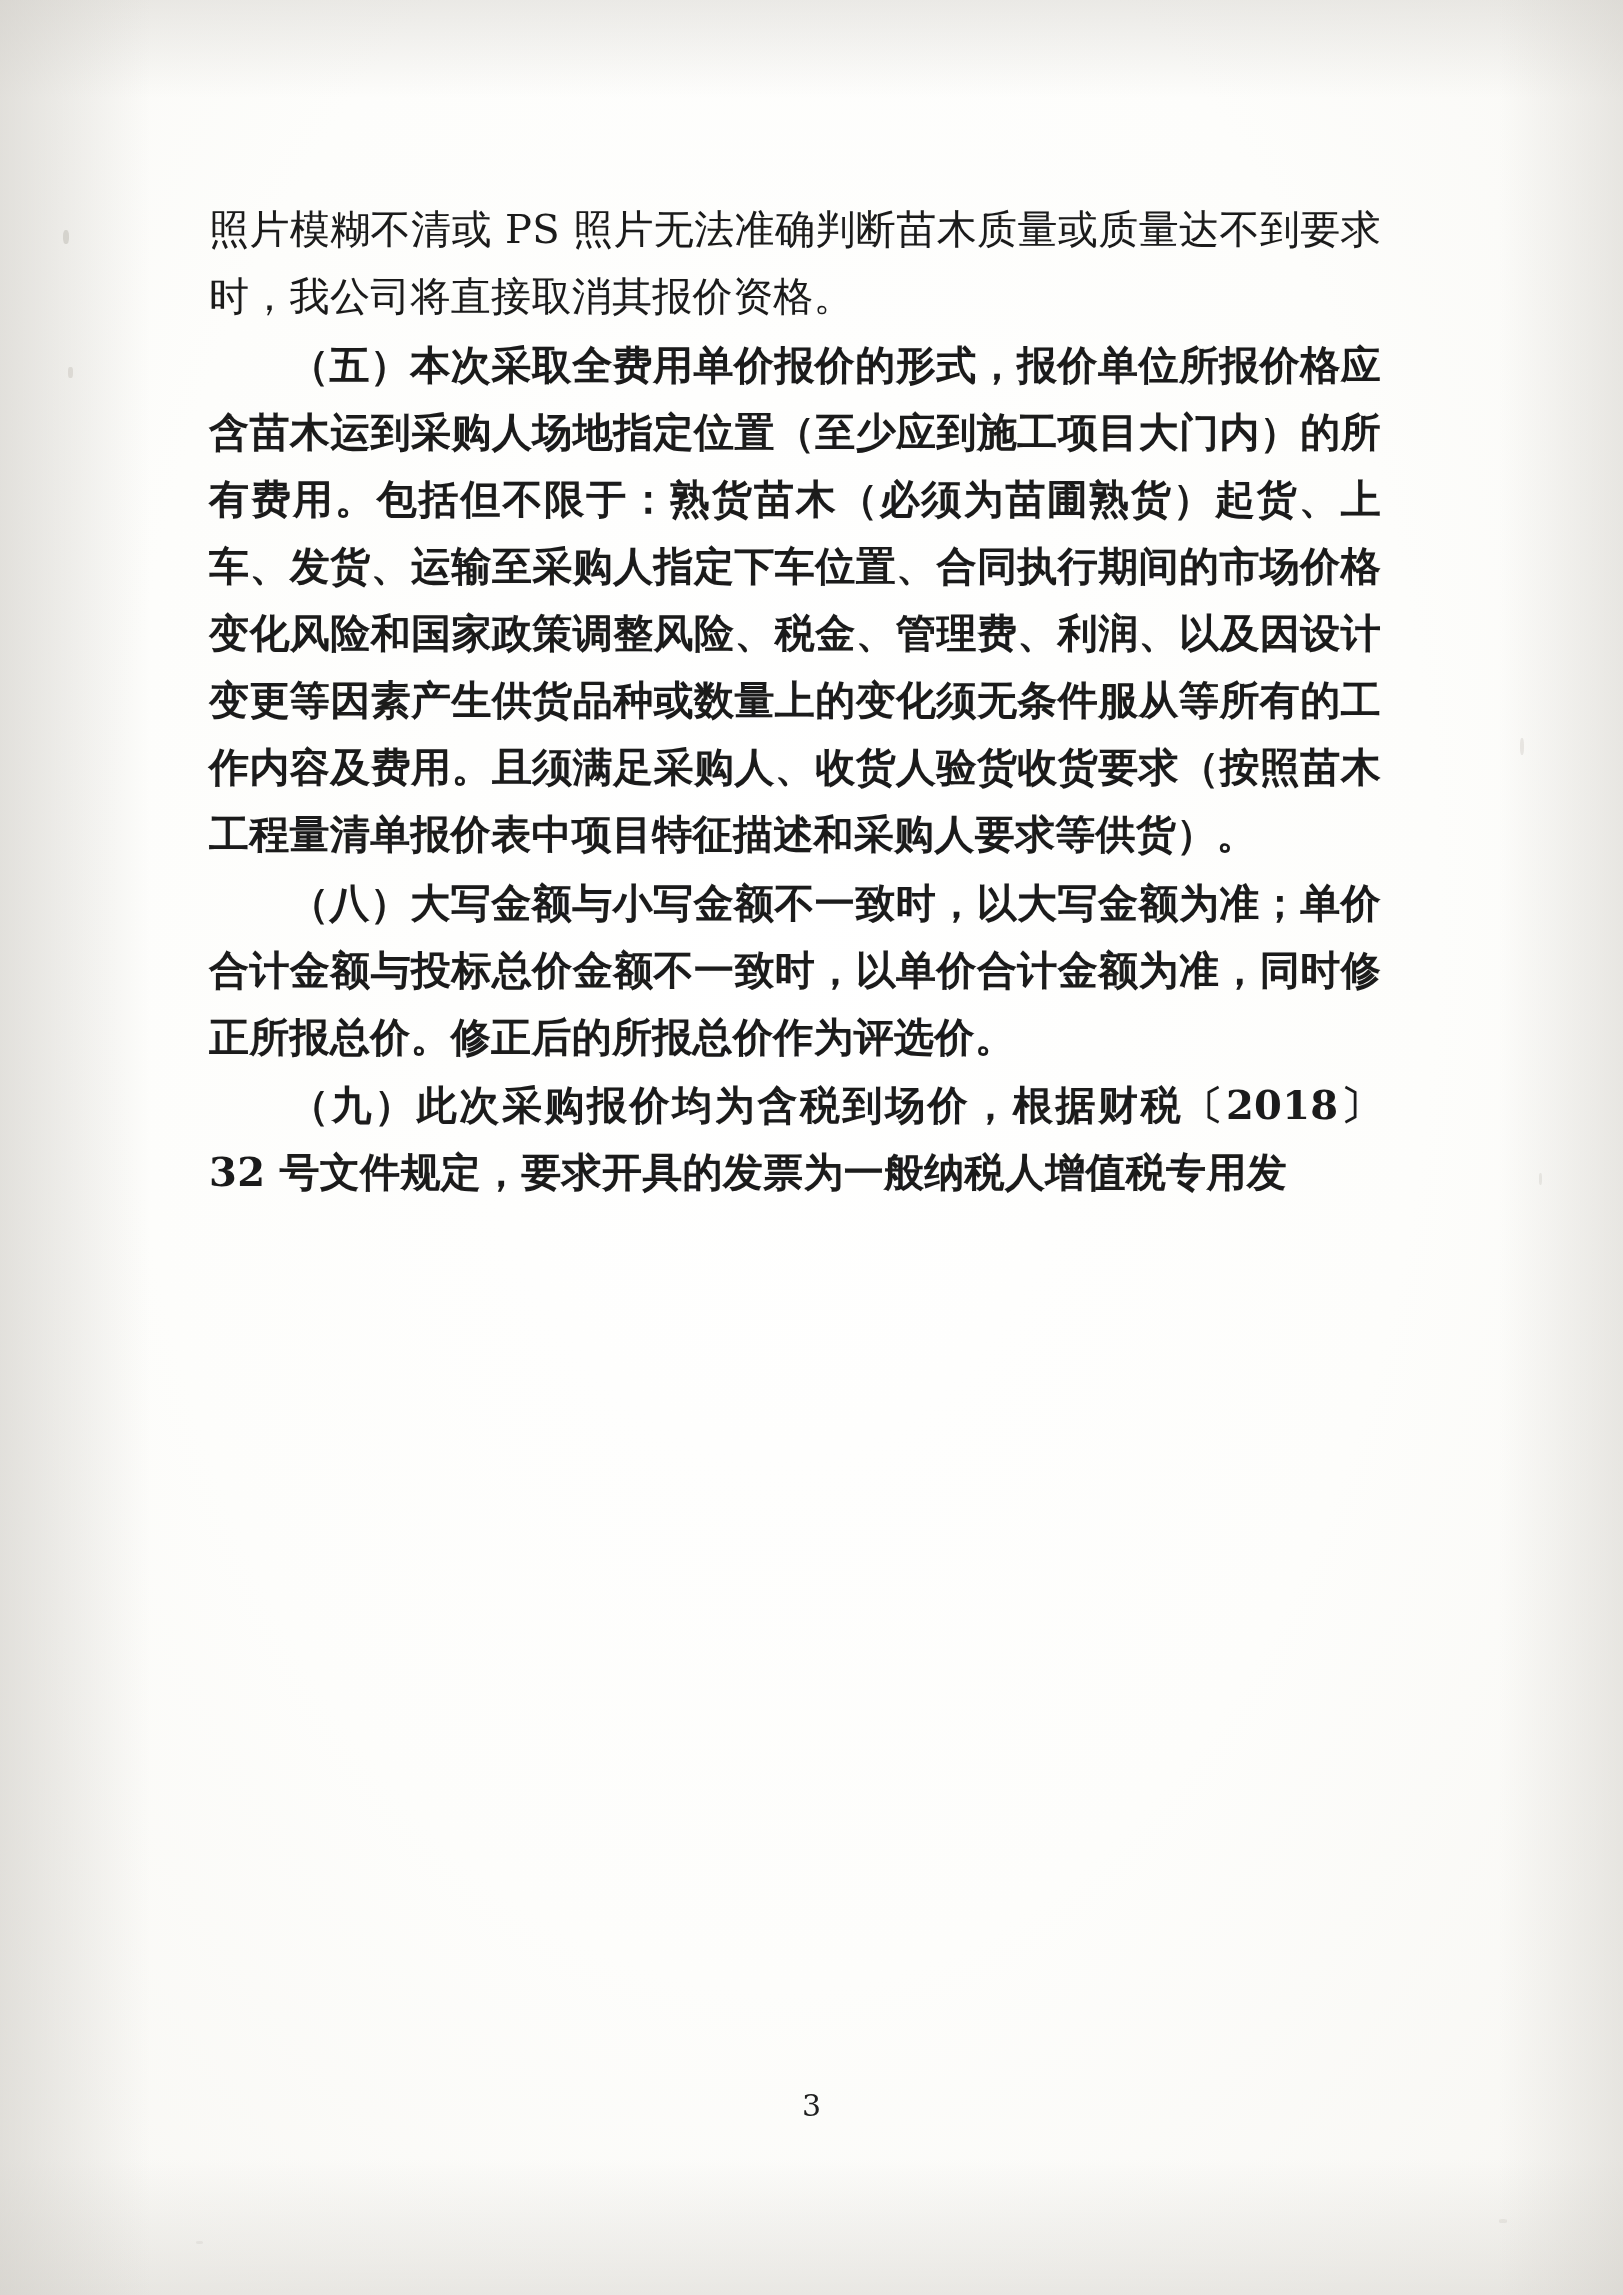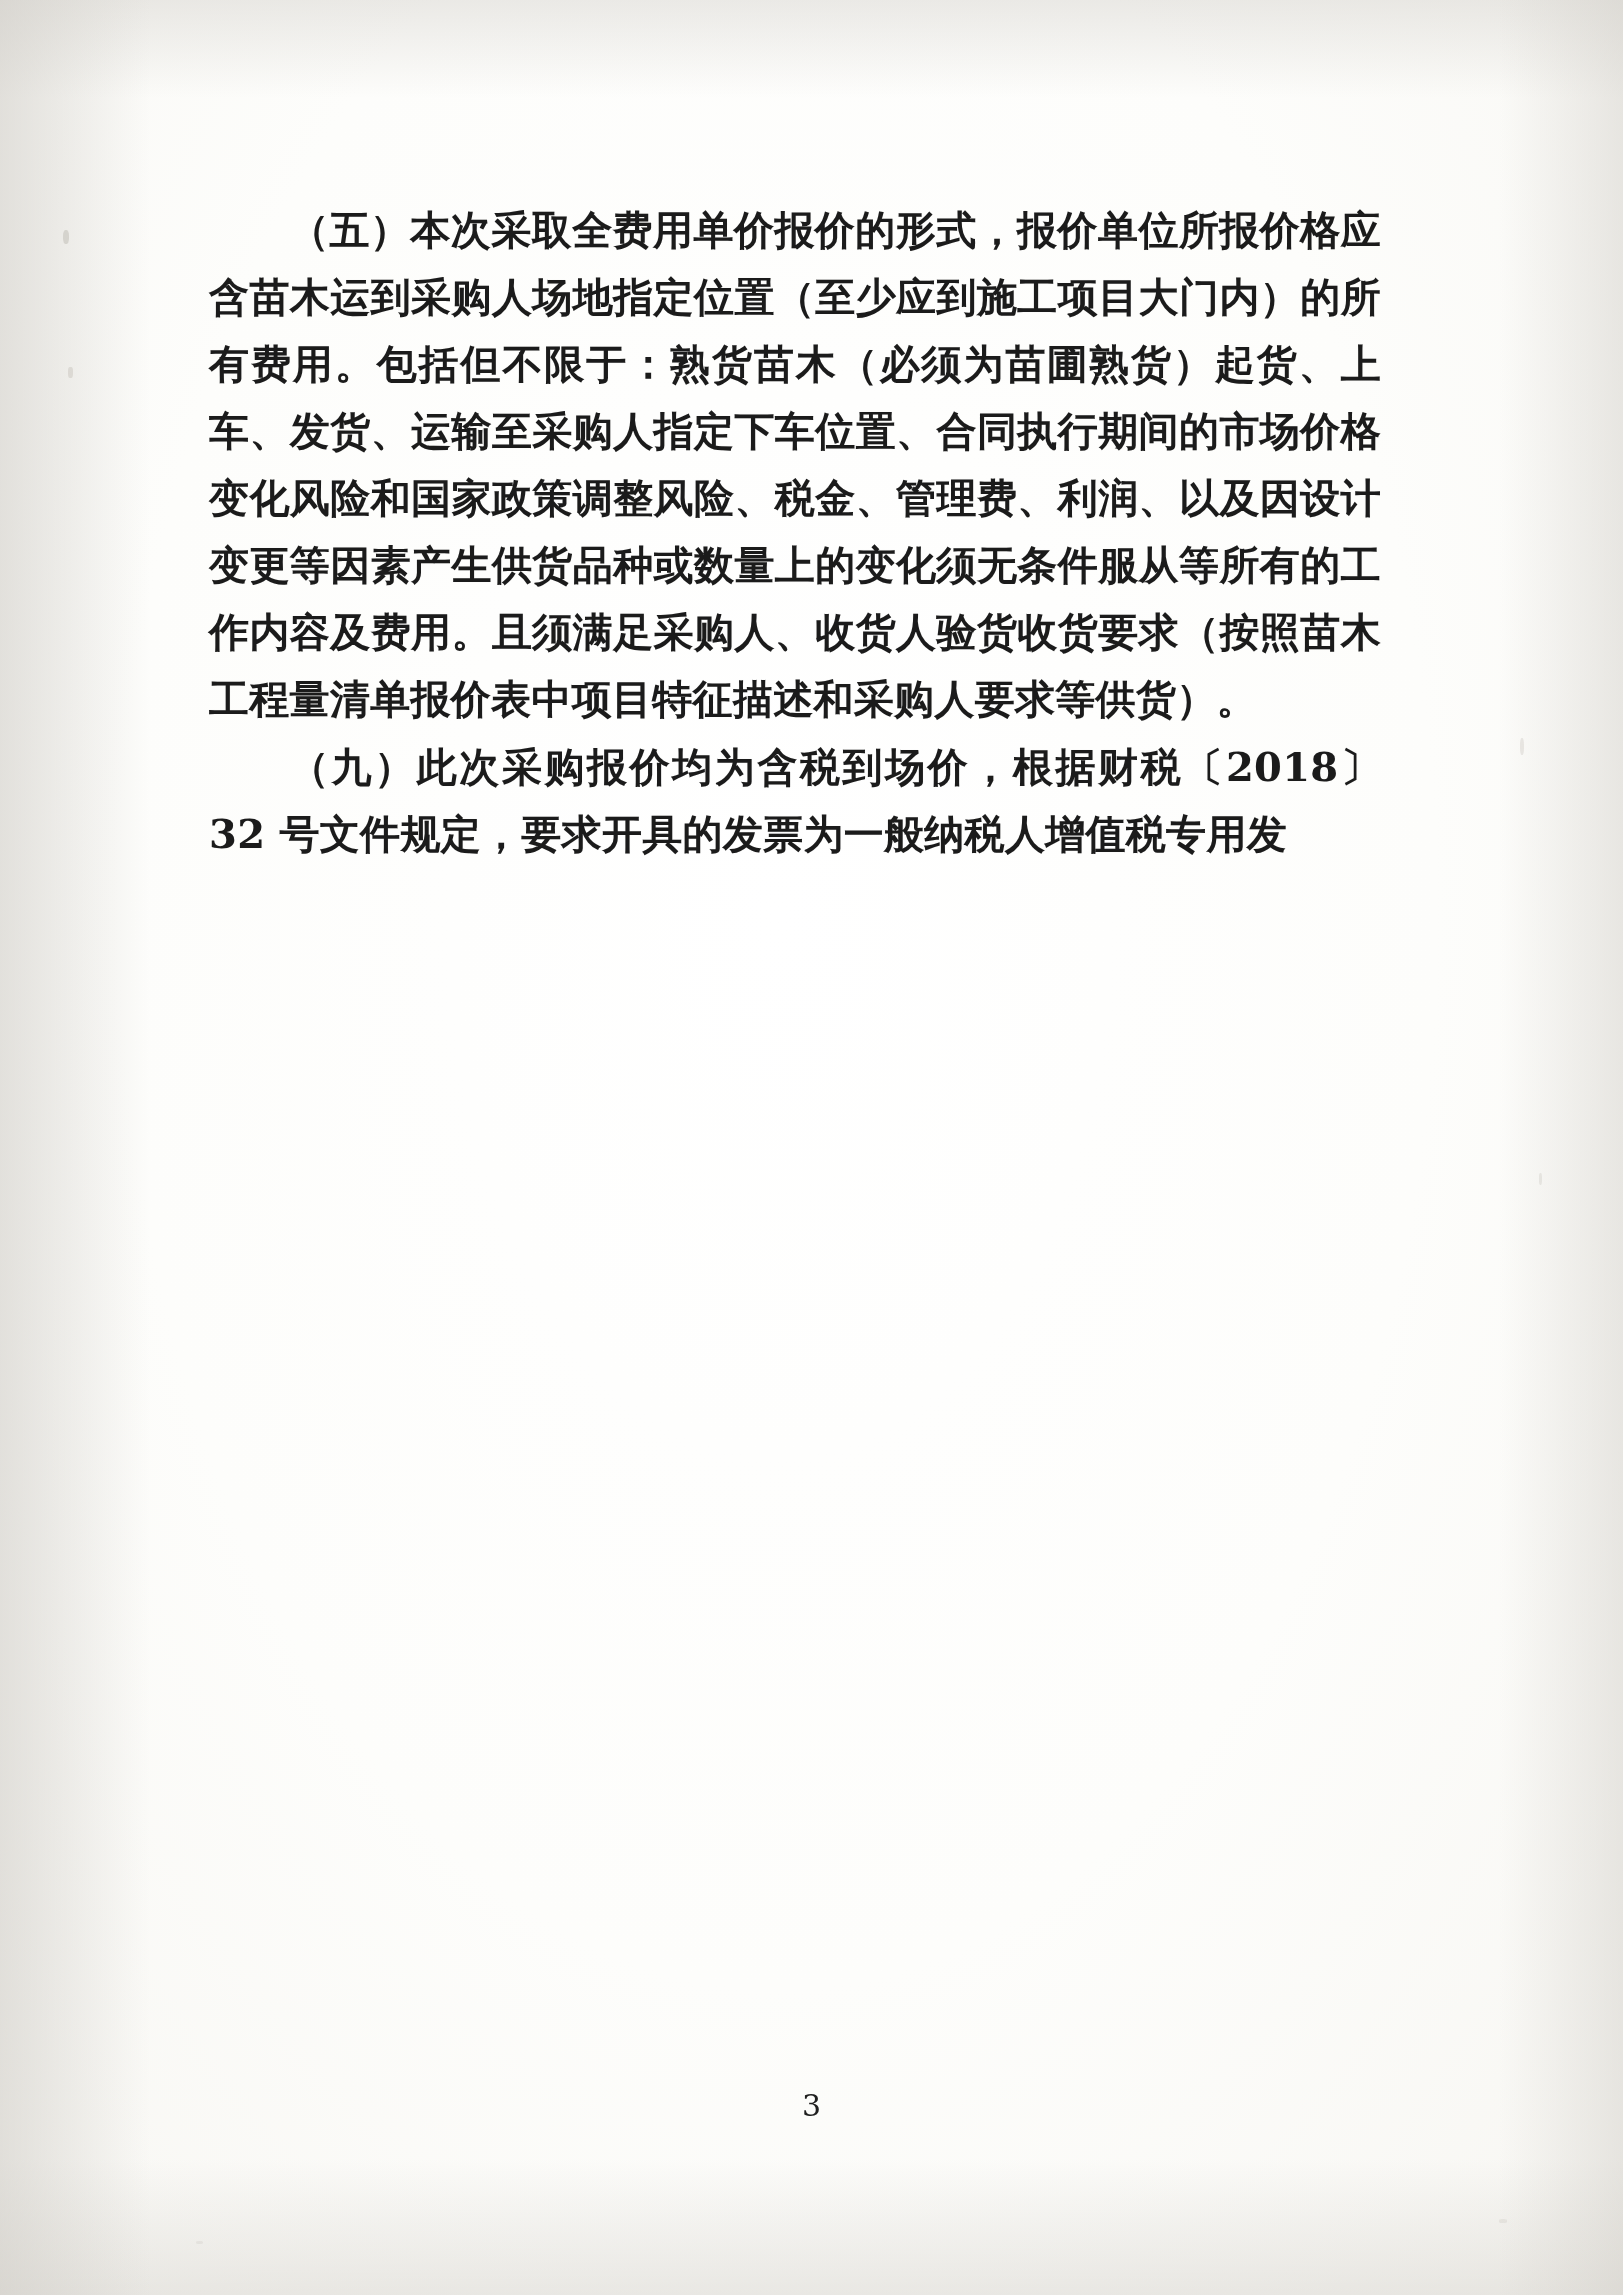--- a/index.html
+++ b/index.html
@@ -119,20 +119,22 @@
   <div class="edge-right"></div>
 
   <div class="speck s1"></div>
   <div class="speck s2"></div>
   <div class="speck s3"></div>
   <div class="speck s4"></div>
   <div class="speck s5"></div>
   <div class="speck s6"></div>
 
   <div class="doc-body">
+    <p class="para">照片模糊不清或 PS 照片无法准确判断苗木质量或质量达不到要求时，我公司将直接取消其报价资格。</p>
     <p class="para indent">（五）本次采取全费用单价报价的形式，报价单位所报价格应含苗木运到采购人场地指定位置（至少应到施工项目大门内）的所有费用。包括但不限于：熟货苗木（必须为苗圃熟货）起货、上车、发货、运输至采购人指定下车位置、合同执行期间的市场价格变化风险和国家政策调整风险、税金、管理费、利润、以及因设计变更等因素产生供货品种或数量上的变化须无条件服从等所有的工作内容及费用。且须满足采购人、收货人验货收货要求（按照苗木工程量清单报价表中项目特征描述和采购人要求等供货）。</p>
+    <p class="para indent">（八）大写金额与小写金额不一致时，以大写金额为准；单价合计金额与投标总价金额不一致时，以单价合计金额为准，同时修正所报总价。修正后的所报总价作为评选价。</p>
     <p class="para indent">（九）此次采购报价均为含税到场价，根据财税〔2018〕32 号文件规定，要求开具的发票为一般纳税人增值税专用发</p>
   </div>
 
   <div class="page-number">3</div>
 
 </div>
 
 
 </body></html>

